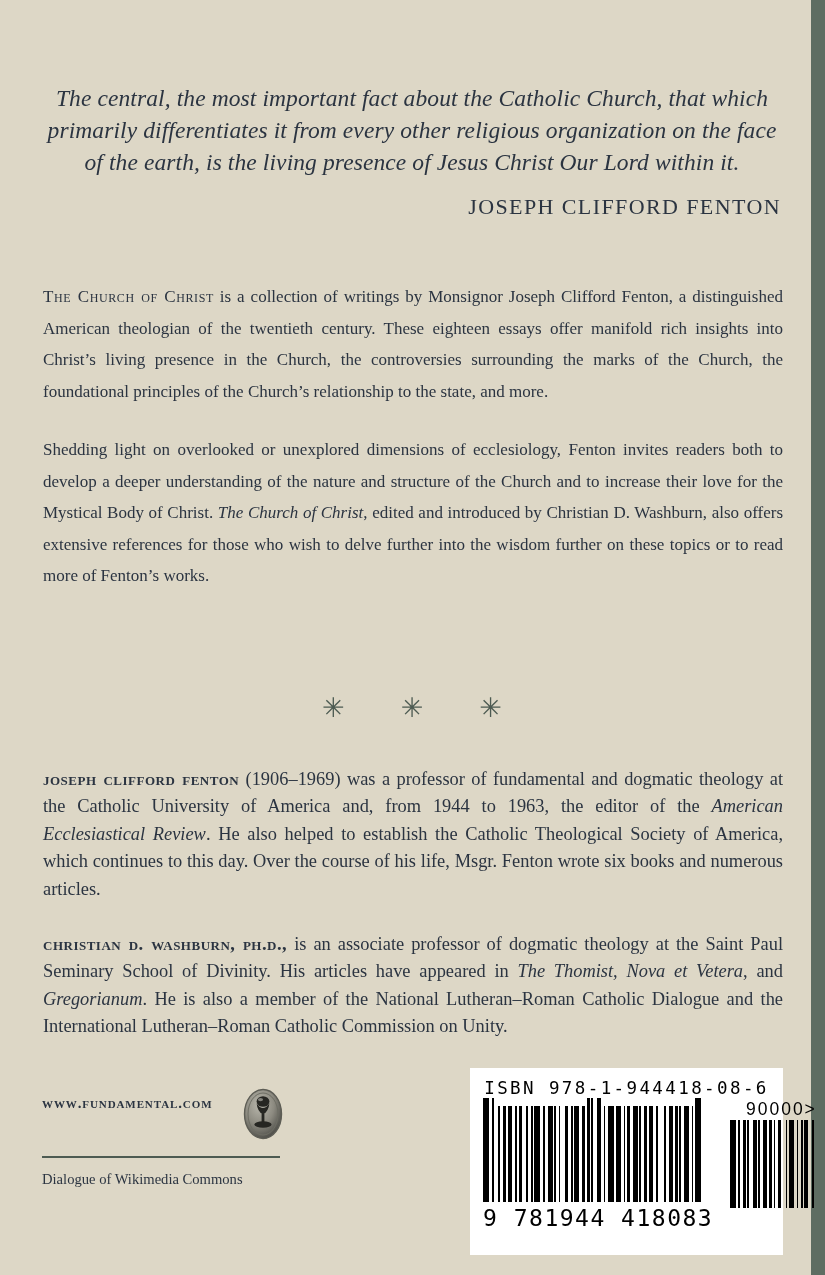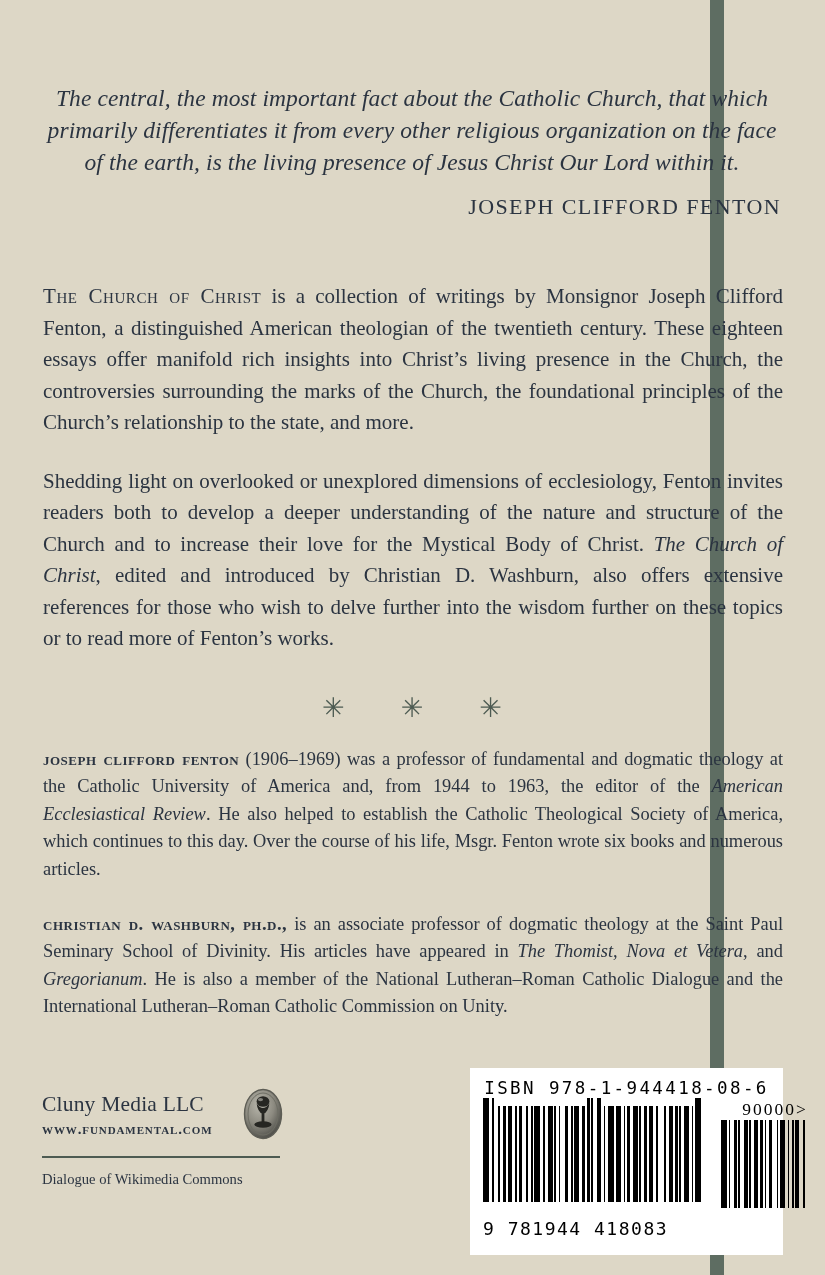--- a/index.html
+++ b/index.html
@@ -11,21 +11,21 @@
     height: 1275px;
     background: #ddd7c6;
     font-family: "Liberation Serif", "DejaVu Serif", serif;
     color: #2b3441;
     overflow: hidden;
     position: relative;
   }
   .cover {
     position: absolute;
     left: 0; top: 0;
-    width: 724px;
+    width: 825px;
     height: 1275px;
     background: #ddd7c6;
   }
   .spine-strip {
     position: absolute;
     right: 0; top: 0;
     width: 14px;
     height: 1275px;
     background: #5e6d62;
   }
@@ -65,21 +65,21 @@
 
   
   .body-copy {
     position: absolute;
     left: 2px;
     top: 281px;
     width: 740px;
   }
   .para {
     margin: 0 0 27px 0;
-    font-size: 21px;
+    font-size: 17px;
     line-height: 31.5px;
     text-align: justify;
     text-justify: inter-word;
     color: #2b3441;
     hyphens: none;
   }
   .para:last-child { margin-bottom: 0; }
   .smallcaps {
     font-variant: small-caps;
     letter-spacing: 0.6px;
@@ -99,21 +99,21 @@
   .ornament {
     color: #4d5b52;
     font-size: 27px;
     line-height: 27px;
   }
 
   
   .bios {
     position: absolute;
     left: 2px;
-    top: 746px;
+    top: 766px;
     width: 740px;
   }
   .bio {
     margin: 0 0 28px 0;
     font-size: 18.4px;
     line-height: 27.4px;
     text-align: justify;
     color: #2b3441;
   }
   .bio:last-child { margin-bottom: 8px; }
@@ -187,40 +187,40 @@
     padding-top: 10px;
   }
   .bc-row {
     display: flex;
     align-items: flex-start;
     padding: 0 13px;
   }
   .bc-main { position: relative; }
   .bc-supp { position: relative; margin-left: 17px; }
   .supp-num {
-    font-family: Liberation Serif, serif;
+    font-family: Liberation Sans, sans-serif;
     font-size: 17.5px;
     letter-spacing: 2px;
     color: #000;
     text-align: right;
     height: 22px;
     line-height: 22px;
   }
   .bars {
     display: flex;
     align-items: flex-end;
     height: 104px;
   }
   .bars span { display: block; background: #000; }
   .bc-digits {
     font-family: "DejaVu Sans Mono", "Liberation Mono", monospace;
-    font-size: 18px;
+    font-size: 23px;
     letter-spacing: 1.5px;
     color: #000;
-    margin-top: 16px;
+    margin-top: 3px;
     white-space: pre;
   }
 </style>
 </head>
 <body>
 
 <div class="cover">
 
   <div class="spine-strip"></div>
 
@@ -243,21 +243,20 @@
     </div>
 
     <div class="bios">
       <p class="bio"><span class="bio-name">joseph clifford fenton</span><span> (1906–1969) was a professor of fundamental and dogmatic theology at the Catholic University of America and, from 1944 to 1963, the editor of the </span><span class="ital">American Ecclesiastical Review</span><span>. He also helped to establish the Catholic Theological Society of America, which continues to this day. Over the course of his life, Msgr. Fenton wrote six books and numerous articles.</span></p>
       <p class="bio"><span class="bio-name">christian d. washburn, ph.d.,</span><span> is an associate professor of dogmatic theology at the Saint Paul Seminary School of Divinity. His articles have appeared in </span><span class="ital">The Thomist, Nova et Vetera</span><span>, and </span><span class="ital">Gregorianum</span><span>. He is also a member of the National Lutheran–Roman Catholic Dialogue and the International Lutheran–Roman Catholic Commission on Unity.</span></p>
     </div>
 
     <div class="publisher">
       <div class="pub-top">
         <div class="pub-names">
-          <div class="pub-name">Cluny Media LLC</div>
           <div class="pub-url">www.fundamental.com</div>
         </div>
         <div class="pub-logo">
           <svg width="42" height="52" viewBox="0 0 42 52">
             <defs>
               <radialGradient id="medal" cx="40%" cy="32%" r="72%">
                 <stop offset="0%" stop-color="#b9b7ac"></stop>
                 <stop offset="55%" stop-color="#8c8a80"></stop>
                 <stop offset="100%" stop-color="#4a4a45"></stop>
               </radialGradient>

